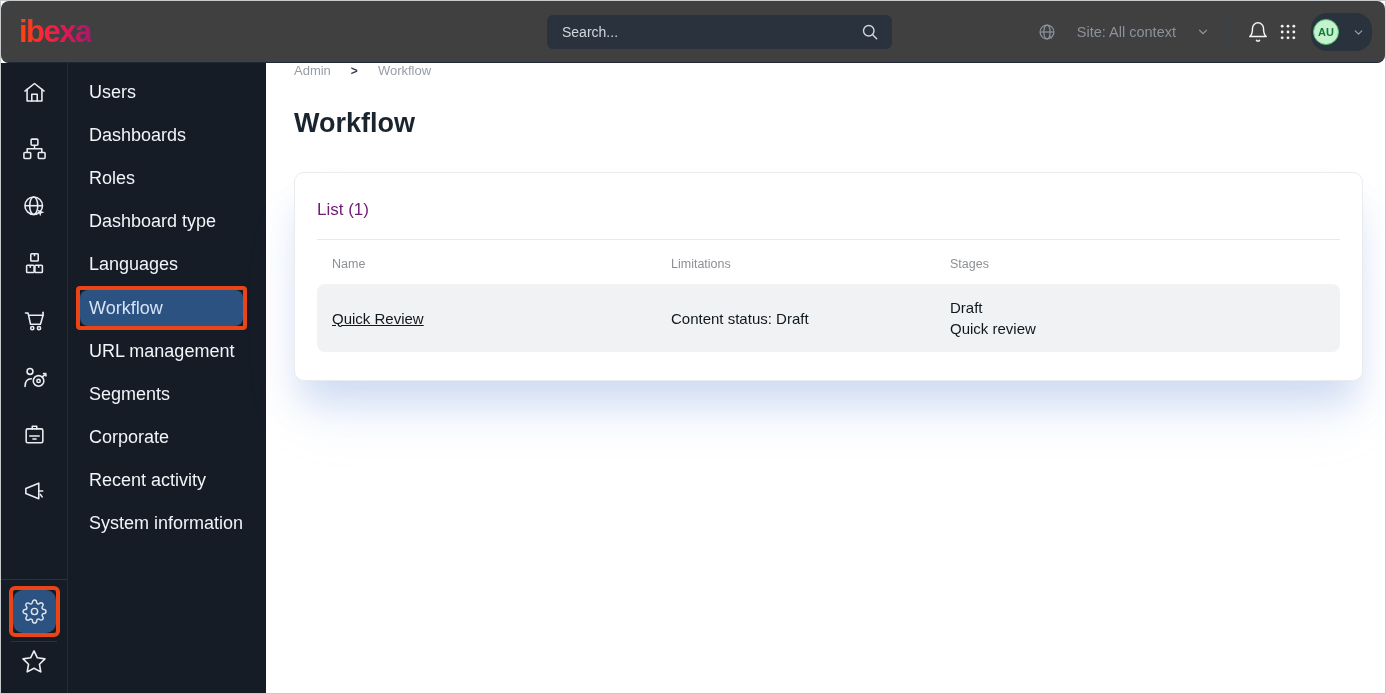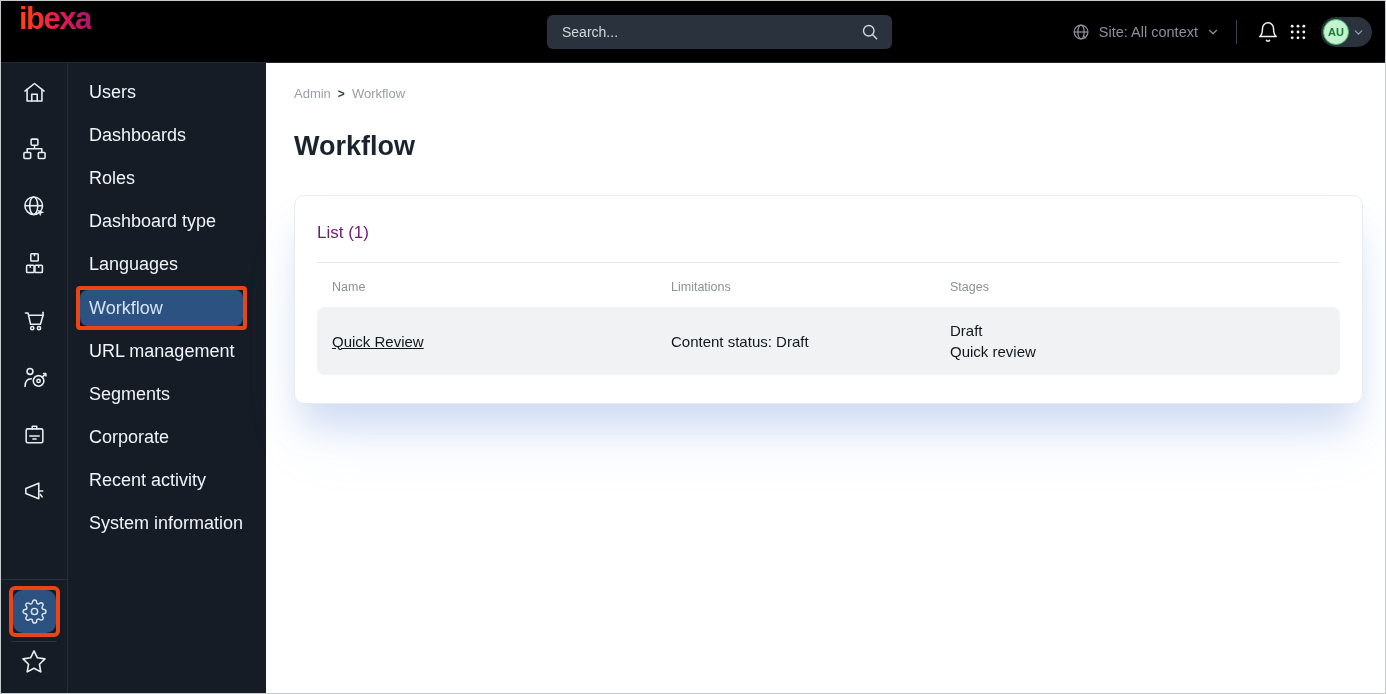--- a/index.html
+++ b/index.html
@@ -3,41 +3,41 @@
 <meta charset="utf-8">
 <style>
   * { box-sizing: border-box; margin: 0; padding: 0; }
   html,body { width: 1386px; height: 694px; }
   body { font-family: "Liberation Sans", sans-serif; background: #fff; }
 
   .window { width: 1386px; height: 694px; border: 1px solid #c7cacd; overflow: hidden;
             display: flex; flex-direction: column; background: #fff; }
 
   
-  .topbar { height: 62px; flex: 0 0 62px; background: #000000; position: relative;
-            display: flex; border-bottom: 1px solid #202835; }
+  .topbar { height: 62px; flex: 0 0 62px; background: #404040; position: relative;
+            display: flex; align-items: center; border-bottom: 1px solid #202835; border-radius: 8px; }
   .logo { margin-left: 18px; font-size: 31px; font-weight: 700; letter-spacing: -1.5px;
           background: linear-gradient(90deg, #ff4113 5%, #ec1951 55%, #a9176d 100%);
           -webkit-background-clip: text; background-clip: text; color: transparent; }
 
   .searchbox { position: absolute; left: 546px; top: 14px; width: 345px; height: 34px;
                background: #2a323d; border-radius: 6px; display: flex; align-items: center;
                padding: 0 12px 0 15px; }
   .searchbox input { flex: 1; background: transparent; border: none; outline: none;
                      color: #e8ebef; font-size: 14px; font-family: "Liberation Sans", sans-serif; }
   .searchbox input::placeholder { color: #d2d7dd; opacity: 1; }
 
   .topbar-right { position: absolute; right: 13px; top: 0; height: 62px;
                   display: flex; align-items: center; }
-  .site-ctx { display: flex; align-items: center; gap: 8px; color: #8b929c; font-size: 14.5px; cursor: pointer; }
+  .site-ctx { display: flex; align-items: center; gap: 20px; color: #8b929c; font-size: 14.5px; cursor: pointer; }
   .tb-divider { width: 1px; height: 24px; background: #3a4450; margin: 0 16px; }
   .tb-icon-btn { display: flex; align-items: center; justify-content: center;
                  width: 30px; height: 30px; cursor: pointer; }
   .avatar-pill { display: flex; align-items: center; background: #2a323e; border-radius: 16px;
-                 height: 30px; padding: 2px 7px 2px 2px; margin-left: 8px; cursor: pointer; gap: 3px; }
+                 height: 38px; padding: 2px 7px 2px 2px; margin-left: 8px; cursor: pointer; gap: 13px; }
   .avatar-circle { width: 26px; height: 26px; border-radius: 50%; background: #c4f2cf;
                    border: 1.5px solid #4cc06a; color: #147a35; font-size: 11px; font-weight: 700;
                    display: flex; align-items: center; justify-content: center; }
 
   
   .app-body { flex: 1; display: flex; min-height: 0; }
 
   
   .rail { width: 67px; flex: 0 0 67px; background: #151c26; border-right: 1px solid #242c38;
           position: relative; }
@@ -55,21 +55,21 @@
   
   .menu { width: 198px; flex: 0 0 198px; background: #151c26; padding-top: 8px; }
   .menu-item { height: 43px; display: flex; align-items: center; padding-left: 21px;
                color: #f1f4f8; font-size: 18px; cursor: pointer; }
   .menu-annotation { border: 4px solid #ea4517; border-radius: 4px; margin: 0 19px 0 8px; }
   .menu-item.active { height: 36px; padding-left: 9px; background: #2b5280; border-radius: 8px;
                       color: #d6e3f5; }
 
   
   .main { flex: 1; background: #fff; padding: 0 0 0 28px; min-width: 0; }
-  .breadcrumb { margin-top: 23px; display: flex; align-items: center; gap: 7px;
+  .breadcrumb { display: flex; align-items: center; gap: 20px;
                 font-size: 13px; color: #989ea6; }
   .crumb-sep { color: #333d49; font-weight: 700; font-size: 12px; }
   .page-title { margin-top: 30px; font-size: 27px; font-weight: 700; color: #19242f; }
 
   .card { margin-top: 33px; width: 1069px; background: #fff; border: 1px solid #e9ebee;
           border-radius: 10px; padding: 0 22px 28px;
           box-shadow: 0 26px 34px -6px rgba(128, 163, 224, 0.28),
                       0 42px 55px -12px rgba(150, 182, 235, 0.20); }
   .card-heading { padding-top: 27px; font-size: 17px; font-weight: 400; color: #701a75; }
   .card-rule { margin-top: 19px; border-bottom: 1px solid #e7e9eb; }

